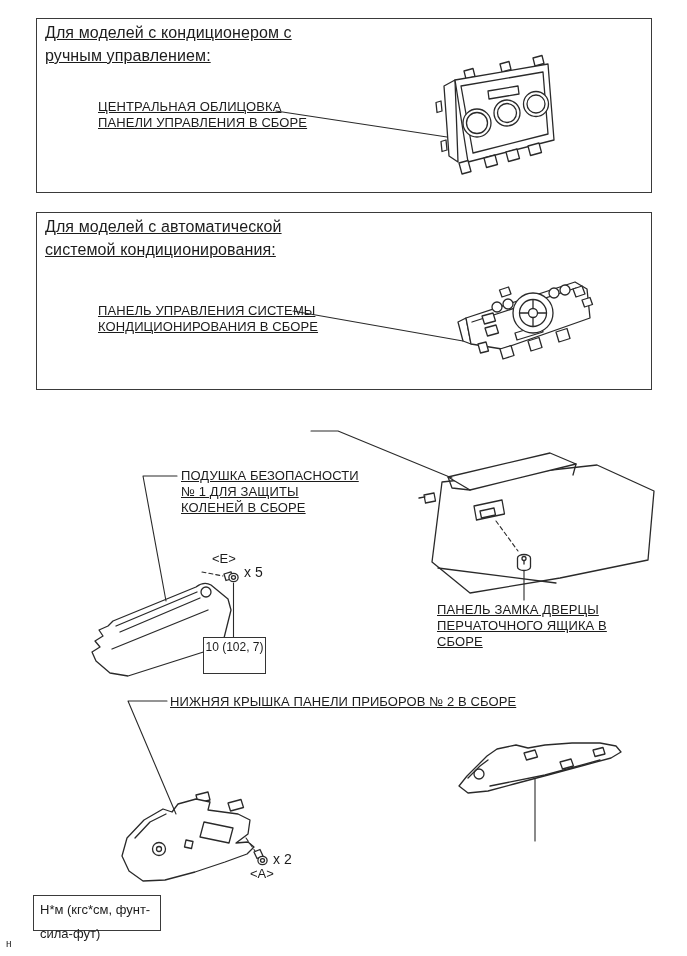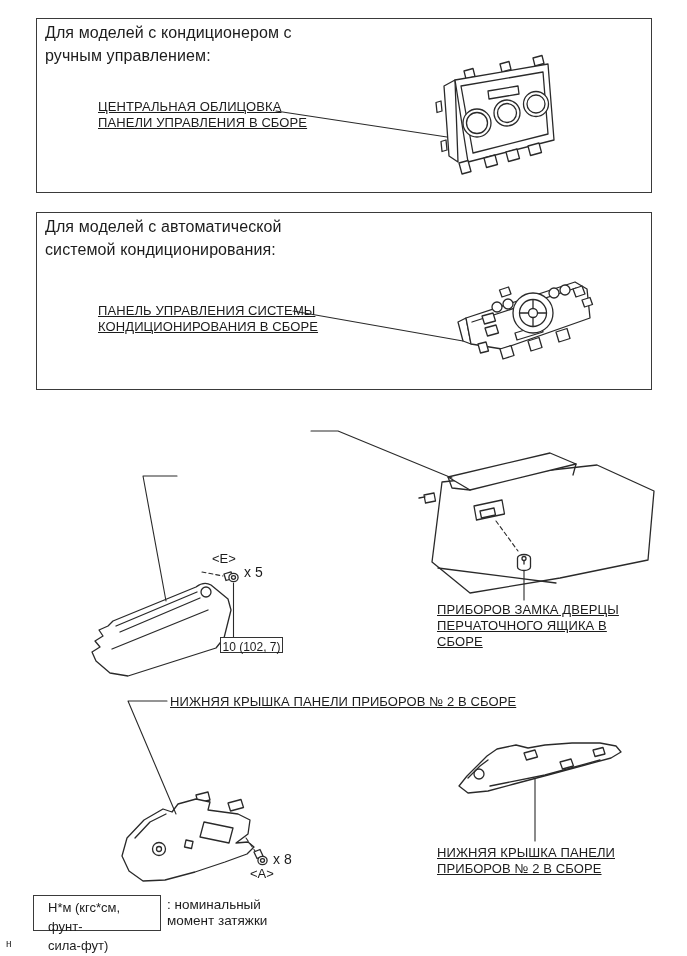--- a/index.html
+++ b/index.html
@@ -6,32 +6,32 @@
   html,body { background:#ffffff; }
   body {
     width:687px; height:956px;
     font-family:"Liberation Sans", sans-serif;
     color:#1c1c1c;
     position:relative;
   }
   .page { position:relative; width:687px; height:956px; background:#fff; overflow:hidden; }
   .art { position:absolute; left:0; top:0; }
   .abs { position:absolute; white-space:pre-line; }
-  .hdr { font-size:16px; line-height:23px; letter-spacing:0.1px; }
+  .hdr { font-size:16px; line-height:23px; letter-spacing:0.1px;text-decoration:underline; }
   .lbl { font-size:13px; line-height:16px; letter-spacing:0.1px;text-decoration:underline; }
   .marker { font-size:13px; line-height:14px; }
   .count { font-size:14px; line-height:15px; }
   .frame { position:absolute; border:1.6px solid #3a3a3a; background:transparent; }
   .torque {
     position:absolute; border:1.5px solid #333; background:#fff;
     font-size:12px; line-height:18px; text-align:center;
   }
   .legend-box {
     position:absolute; border:1.6px solid #3a3a3a; background:#fff;
-    font-size:13px; line-height:19px; padding:2px 14px; white-space:pre-line;
+    font-size:13px; line-height:24px; padding:2px 6px; white-space:pre-line;
   }
   .footer-char { font-size:10px; line-height:11px; }
 </style>
 </head>
 <body>
 
 <div class="page">
 
   <svg class="art" width="687" height="956" viewBox="0 0 687 956">
     <g stroke="#2a2a2a" fill="none" stroke-width="1.3" stroke-linejoin="round" stroke-linecap="round">
@@ -162,37 +162,36 @@
 ручным управлением:</div>
   <div class="abs lbl" style="left:98px; top:99px">ЦЕНТРАЛЬНАЯ ОБЛИЦОВКА
 ПАНЕЛИ УПРАВЛЕНИЯ В СБОРЕ</div>
 
   <div class="abs lbl" style="left:98px; top:303px">ПАНЕЛЬ УПРАВЛЕНИЯ СИСТЕМЫ
 КОНДИЦИОНИРОВАНИЯ В СБОРЕ</div>
   <div class="abs hdr" style="left:45px; top:215px">Для моделей с автоматической
 системой кондиционирования:</div>
 
 
+  <div class="abs lbl" style="left:181px; top:468px">ПОДУШКА БЕЗОПАСНОСТИ
+№ 1 ДЛЯ ЗАЩИТЫ
+КОЛЕНЕЙ В СБОРЕ</div>
 
   <div class="abs marker" style="left:212px; top:552px">&lt;E&gt;</div>
   <div class="abs count" style="left:244px; top:565px">x 5</div>
-  <div class="torque" style="left:220px; top:637px; width:63px; height:16px">10 (102, 7)</div>
+  <div class="torque" style="left:203px; top:637px; width:63px; height:37px">10 (102, 7)</div>
 
-  <div class="abs lbl" style="left:437px; top:602px">ПРИБОРОВ ЗАМКА ДВЕРЦЫ
+  <div class="abs lbl" style="left:437px; top:602px">ПАНЕЛЬ ЗАМКА ДВЕРЦЫ
 ПЕРЧАТОЧНОГО ЯЩИКА В
 СБОРЕ</div>
 
   <div class="abs lbl" style="left:170px; top:694px">НИЖНЯЯ КРЫШКА ПАНЕЛИ ПРИБОРОВ № 2 В СБОРЕ</div>
 
-  <div class="abs count" style="left:273px; top:852px">x 8</div>
+  <div class="abs count" style="left:273px; top:852px">x 2</div>
   <div class="abs marker" style="left:250px; top:867px">&lt;A&gt;</div>
 
-  <div class="abs lbl" style="left:437px; top:845px">НИЖНЯЯ КРЫШКА ПАНЕЛИ
-ПРИБОРОВ № 2 В СБОРЕ</div>
 
   <div class="legend-box" style="left:33px; top:895px; width:128px; height:36px">Н*м (кгс*см, фунт-
 сила-фут)</div>
-  <div class="abs" style="left:167px; top:897px; font-size:13.5px; line-height:15.5px">: номинальный
-момент затяжки</div>
 
   <div class="abs footer-char" style="left:6px; top:938px">н</div>
 
 </div>
 
 </body></html>

